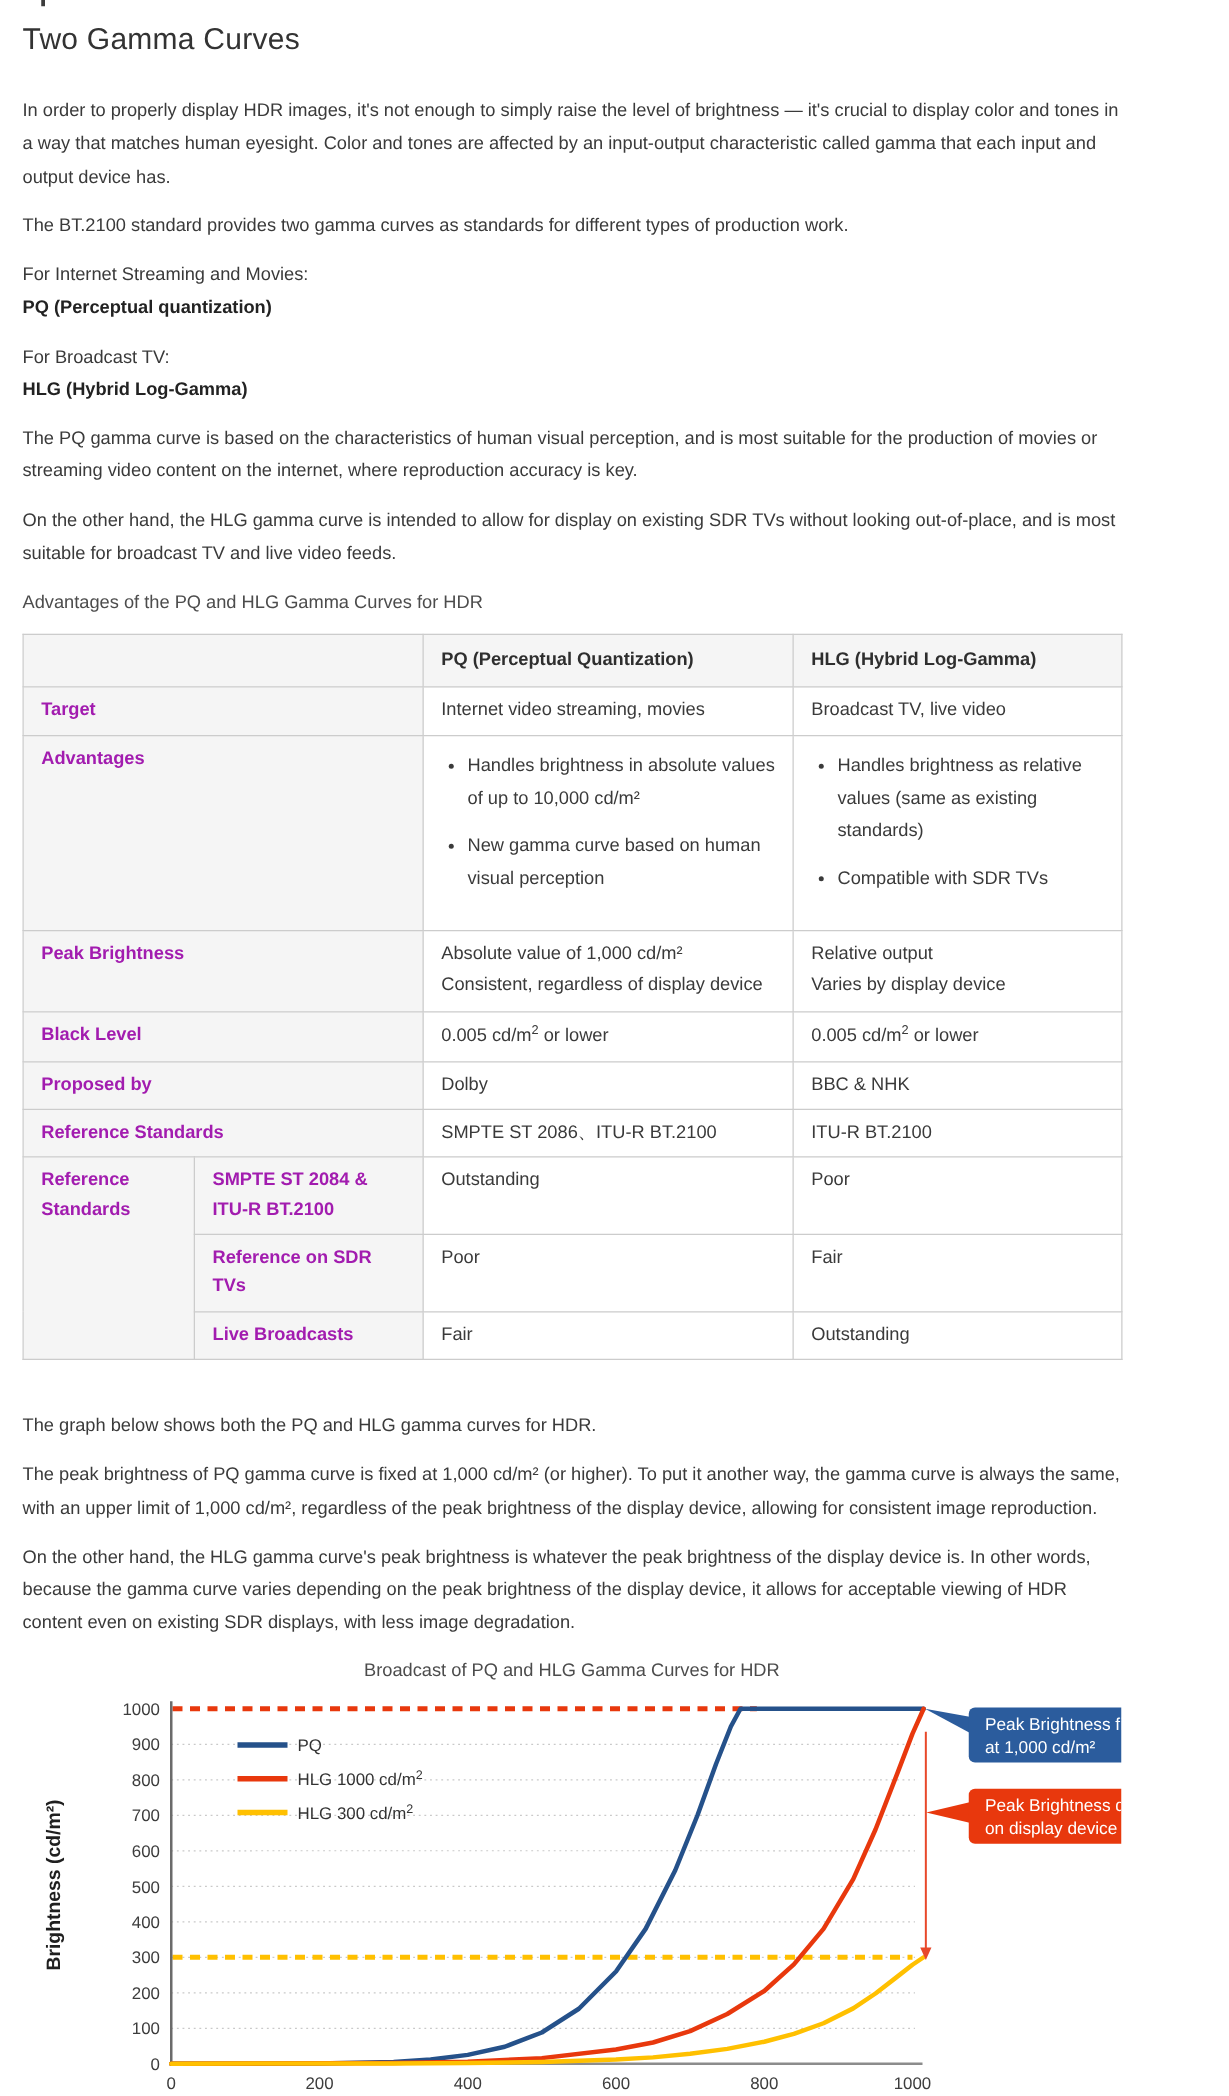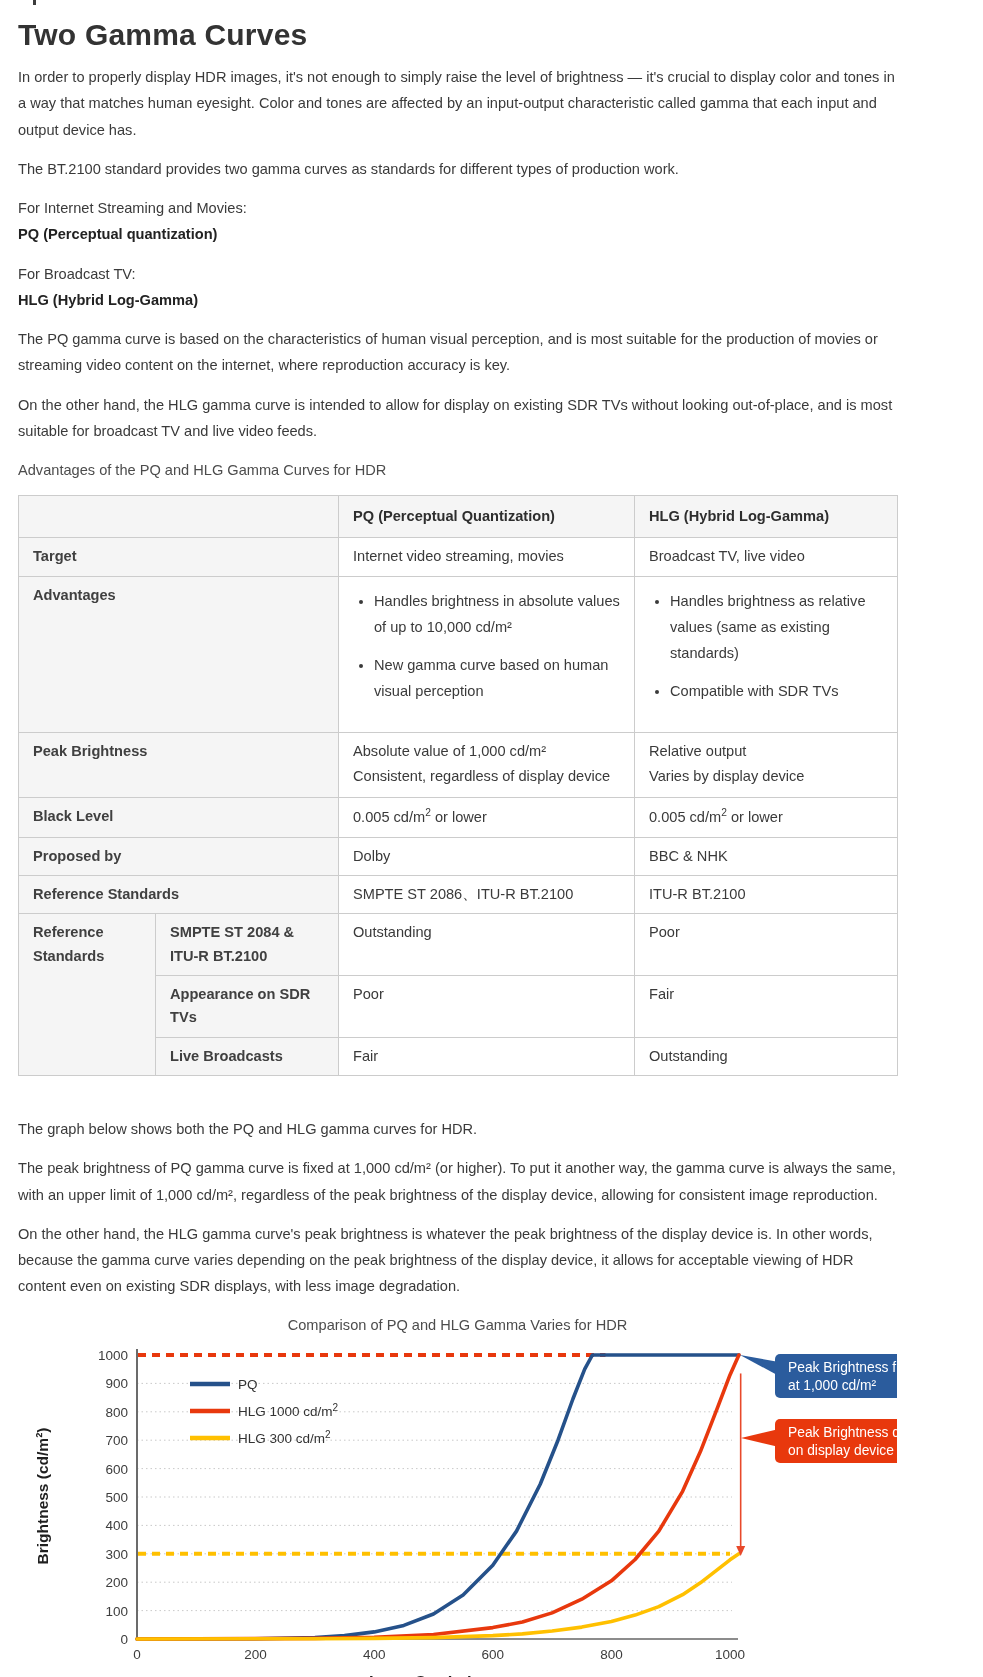--- a/index.html
+++ b/index.html
@@ -3,28 +3,28 @@
 <meta charset="utf-8">
 <style>
   html,body{margin:0;padding:0;background:#ffffff;}
   body{
     width:983px; box-sizing:border-box; position:relative;
     padding:12px 86px 20px 18px;
     font-family:"Liberation Sans",sans-serif;
     font-size:14.6px; color:#3a3a3a;
   }
   .artifact{position:absolute;left:33px;top:0;width:3px;height:5px;background:#3c3c3c;}
-  h1{font-size:30px;font-weight:700;color:#333;margin:6px 0 12px;letter-spacing:.2px;}
+  h1{font-size:24px;font-weight:400;color:#333;margin:6px 0 30px;letter-spacing:.2px;}
   p{margin:0 0 13px;line-height:1.8;}
   p.pair strong{color:#222;}
   .tbl-caption{text-align:left;color:#4c4c4c;margin:14px 0 12px;line-height:1.7;}
   table{border-collapse:collapse;width:879px;margin:0 0 40px;table-layout:fixed;}
   th,td{border:1px solid #cccccc;padding:7px 14px;vertical-align:top;text-align:left;line-height:1.6;}
   thead th{background:#f5f5f5;font-weight:bold;color:#2e2e2e;padding:9px 14px;}
-  td.rowlabel{background:#f5f5f5;font-weight:bold;color:#404040;}
+  td.rowlabel{background:#f5f5f5;font-weight:bold;color:#a21caf;}
   td.cell div{margin:0 0 2px;}
   ul{margin:4px 0 20px;padding-left:21px;}
   li{margin:0 0 12px;line-height:1.8;}
   li:last-child{margin-bottom:17px;}
   sup{font-size:.7em;}
   .chart-title{text-align:center;color:#4c4c4c;margin:4px 0 4px;line-height:1.7;}
   svg{display:block;}
 </style>
 </head>
 <body>
@@ -106,37 +106,37 @@
       <td class="cell">SMPTE ST 2086、ITU-R BT.2100</td>
       <td class="cell">ITU-R BT.2100</td>
     </tr>
     <tr>
       <td rowspan="3" class="rowlabel">Reference Standards</td>
       <td class="rowlabel">SMPTE ST 2084 &amp; ITU-R BT.2100</td>
       <td class="cell">Outstanding</td>
       <td class="cell">Poor</td>
     </tr>
     <tr>
-      <td class="rowlabel">Appearance on SDR TVs</td>
+      <td class="rowlabel">Reference on SDR TVs</td>
       <td class="cell">Poor</td>
       <td class="cell">Fair</td>
     </tr>
     <tr>
       <td class="rowlabel">Live Broadcasts</td>
       <td class="cell">Fair</td>
       <td class="cell">Outstanding</td>
     </tr>
   </tbody>
 </table>
 
 <p>The graph below shows both the PQ and HLG gamma curves for HDR.</p>
 <p>The peak brightness of PQ gamma curve is fixed at 1,000 cd/m² (or higher). To put it another way, the gamma curve is always the same, with an upper limit of 1,000 cd/m², regardless of the peak brightness of the display device, allowing for consistent image reproduction.</p>
 <p>On the other hand, the HLG gamma curve's peak brightness is whatever the peak brightness of the display device is. In other words, because the gamma curve varies depending on the peak brightness of the display device, it allows for acceptable viewing of HDR content even on existing SDR displays, with less image degradation.</p>
 
-<div class="chart-title">Comparison of PQ and HLG Gamma Varies for HDR</div>
+<div class="chart-title">Broadcast of PQ and HLG Gamma Curves for HDR</div>
 
 <svg id="gamma-svg" width="879" height="358" viewBox="0 0 879 358">
     <g>
       <line x1="119" x2="714" y1="269.6" y2="269.6" stroke="#c9c9c9" stroke-width="1" stroke-dasharray="1.5 3"></line>
       <line x1="119" x2="714" y1="241.2" y2="241.2" stroke="#c9c9c9" stroke-width="1" stroke-dasharray="1.5 3"></line>
       <line x1="119" x2="714" y1="212.8" y2="212.8" stroke="#c9c9c9" stroke-width="1" stroke-dasharray="1.5 3"></line>
       <line x1="119" x2="714" y1="184.4" y2="184.4" stroke="#c9c9c9" stroke-width="1" stroke-dasharray="1.5 3"></line>
       <line x1="119" x2="714" y1="156" y2="156" stroke="#c9c9c9" stroke-width="1" stroke-dasharray="1.5 3"></line>
       <line x1="119" x2="714" y1="127.60000000000002" y2="127.60000000000002" stroke="#c9c9c9" stroke-width="1" stroke-dasharray="1.5 3"></line>
       <line x1="119" x2="714" y1="99.20000000000002" y2="99.20000000000002" stroke="#c9c9c9" stroke-width="1" stroke-dasharray="1.5 3"></line>

